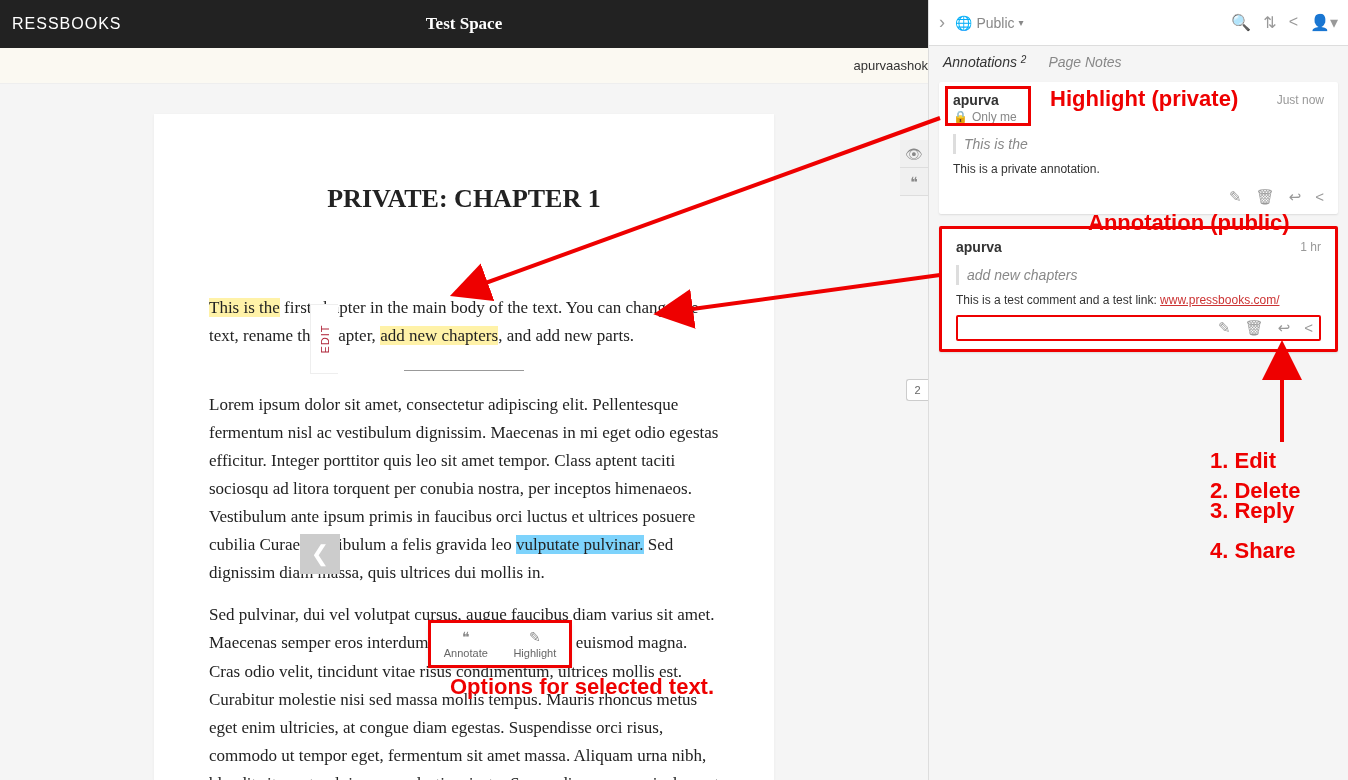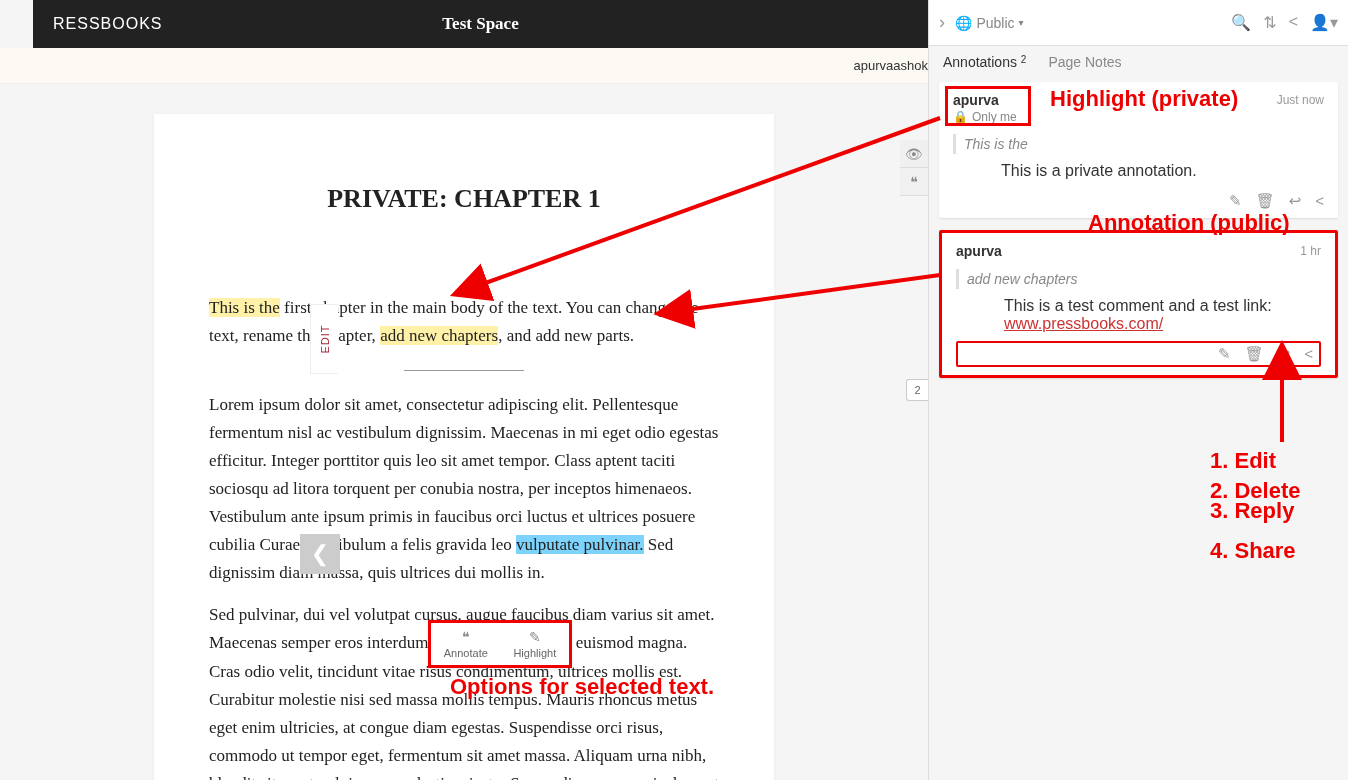--- a/index.html
+++ b/index.html
@@ -1,19 +1,19 @@
 <!DOCTYPE html>
 <html><head>
 <meta charset="utf-8">
 <style>
 * { box-sizing: border-box; margin: 0; padding: 0; }
 body { font-family: -apple-system, Helvetica, Arial, sans-serif; font-size: 14px; color: #333; background: #fff; overflow: hidden; }
 .app { display: flex; width: 1348px; height: 780px; }
 .main { flex: 1; display: flex; flex-direction: column; background: #f5f5f5; position: relative; }
-.topbar { height: 48px; background: #222; color: #fff; display: flex; align-items: center; padding: 0 20px; position: relative; margin-left: 33px; }
+.topbar { height: 48px; background: #222; color: #fff; display: flex; align-items: center; padding: 0 12px; position: relative; }
 .logo { font-weight: 400; font-size: 16px; letter-spacing: 1px; }
 .title { position: absolute; left: 50%; transform: translateX(-50%); font-weight: 700; font-size: 17px; font-family: Georgia, serif; }
 .authorbar { background: #fbf9f2; text-align: right; padding: 10px 0; font-size: 13px; color: #333; border-bottom: 1px solid #eee; }
 .content-wrap { flex: 1; position: relative; display: flex; justify-content: center; overflow: hidden; }
 .paper { width: 560px; padding: 70px 0 20px; font-family: Georgia, 'Times New Roman', serif; color: #222; background: #fff; margin-top: 30px; box-shadow: 0 1px 3px rgba(0,0,0,0.05); padding-left: 55px; padding-right: 55px; width: 620px; }
 .chapter-title { text-align: center; font-size: 26px; font-weight: 700; margin-bottom: 80px; }
 .body-text { font-size: 17px; line-height: 1.65; }
 .hl { background: #fff2a8; }
 .sel { background: #7dd3fc; }
 hr.divider { width: 120px; margin: 20px auto; border: none; border-top: 1px solid #999; }
@@ -35,32 +35,32 @@
 
 
 .sidebar { width: 420px; background: #f5f5f5; display: flex; flex-direction: column; border-left: 1px solid #ddd; }
 .sb-header { height: 46px; background: #fff; display: flex; align-items: center; padding: 0 10px; border-bottom: 1px solid #ddd; }
 .collapse { color: #999; margin-right: 10px; font-size: 18px; cursor: pointer; }
 .globe-wrap { display: flex; align-items: center; color: #888; font-size: 14px; gap: 4px; cursor: pointer; }
 .sb-header-right { margin-left: auto; display: flex; gap: 12px; color: #999; font-size: 16px; }
 .sb-header-right span { cursor: pointer; }
 
 .tabs { display: flex; gap: 22px; padding: 8px 14px; font-size: 14px; }
-.tab { color: #888; cursor: pointer; }
+.tab { color: #888; cursor: pointer; font-style: italic; }
 .tab.active { color: #333; }
 .tab sup { font-size: 10px; vertical-align: top; }
 
 .cards { padding: 4px 10px; display: flex; flex-direction: column; gap: 12px; }
 .card { background: #fff; border-radius: 2px; box-shadow: 0 1px 2px rgba(0,0,0,0.1); padding: 10px 14px 8px; position: relative; }
 .card-head { display: flex; align-items: center; justify-content: space-between; }
 .author { font-weight: 600; color: #333; font-size: 14px; }
 .timestamp { color: #999; font-size: 12px; }
 .privacy { color: #888; font-size: 12px; margin-top: 2px; display: flex; align-items: center; gap: 4px; }
 .quote { border-left: 3px solid #ddd; padding: 2px 8px; margin: 10px 0 8px; color: #888; font-style: italic; font-size: 14px; }
-.comment { font-size: 16px; color: #333; margin-bottom: 8px; margin-left: 48px; }
+.comment { font-size: 12px; color: #333; margin-bottom: 8px; }
 .comment a { color: #c33; }
 .card-actions { display: flex; justify-content: flex-end; gap: 14px; color: #999; font-size: 15px; padding-top: 4px; }
 .card-actions span { cursor: pointer; }
 
 
 .redbox { position: absolute; border: 3px solid #e00; background: transparent; pointer-events: none; }
 .redtext { position: absolute; color: #e00; font-weight: 700; font-size: 22px; pointer-events: none; }
 
 svg.arrow-svg { position: absolute; top: 0; left: 0; pointer-events: none; }
 </style>

